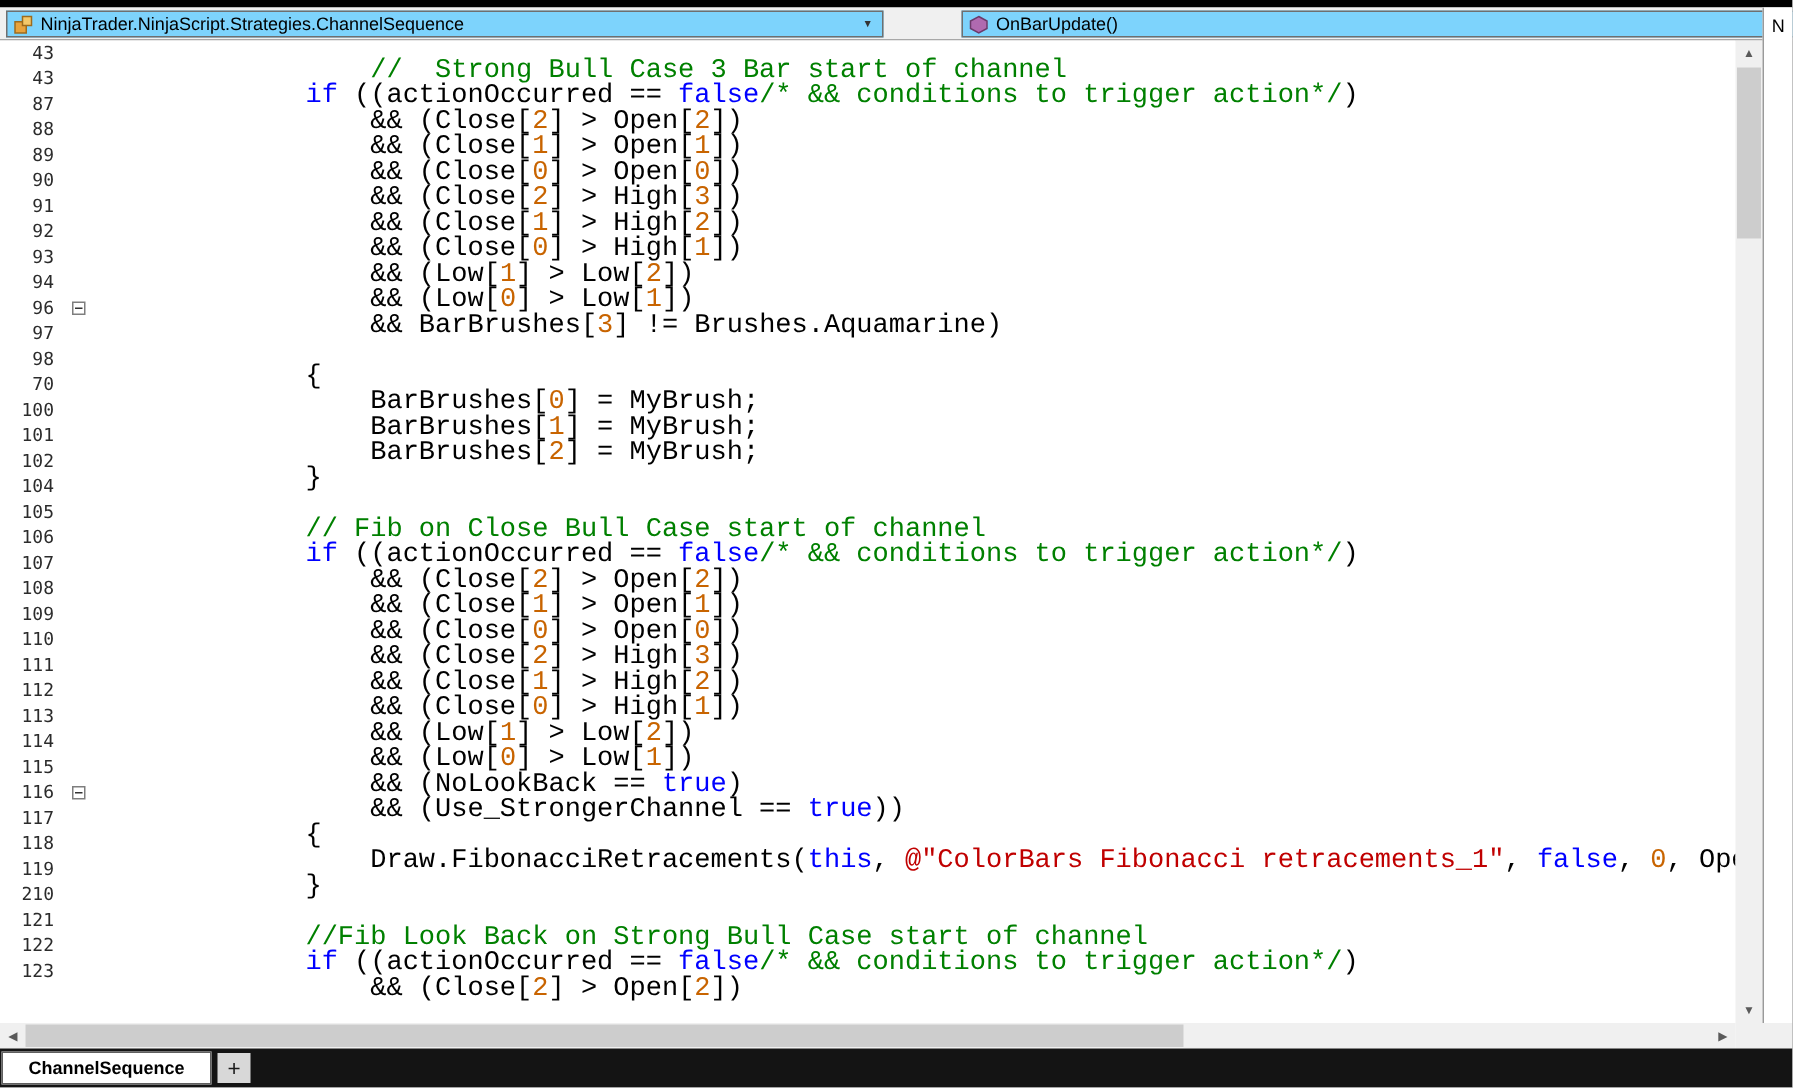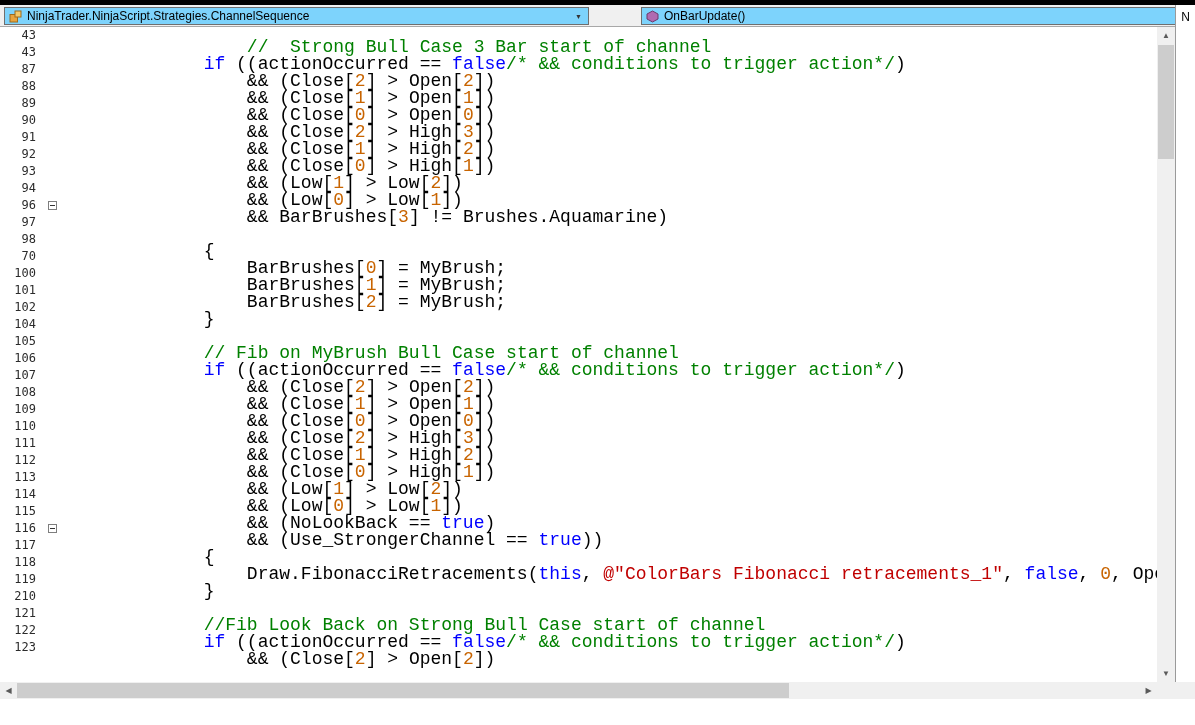--- a/index.html
+++ b/index.html
@@ -183,21 +183,21 @@
           <pre class="code">            <span class="t-d">}</span></pre>
         </div>
         <div class="line">
           <div class="lnum">104</div>
           <div class="foldcol"></div>
           <pre class="code"></pre>
         </div>
         <div class="line">
           <div class="lnum">105</div>
           <div class="foldcol"></div>
-          <pre class="code">            <span class="t-c">// Fib on MyBrush Bull Case start of channel</span></pre>
+          <pre class="code">            <span class="t-c">// Fib on Close Bull Case start of channel</span></pre>
         </div>
         <div class="line">
           <div class="lnum">106</div>
           <div class="foldcol"></div>
           <pre class="code">            <span class="t-k">if</span><span class="t-d"> ((actionOccurred == </span><span class="t-k">false</span><span class="t-c">/* &amp;&amp; conditions to trigger action*/</span><span class="t-d">)</span></pre>
         </div>
         <div class="line">
           <div class="lnum">107</div>
           <div class="foldcol"></div>
           <pre class="code">                <span class="t-d">&amp;&amp; (Close[</span><span class="t-n">2</span><span class="t-d">] &gt; Open[</span><span class="t-n">2</span><span class="t-d">])</span></pre>
@@ -298,14 +298,22 @@
     <div class="hthumb"></div>
     <div class="sarrow rightA">▶</div>
   </div>
 
   <div class="corner"></div>
 
   <div class="rightstrip">
     <span>N</span>
   </div>
 
+  <div class="tabstrip">
+    <div class="tab active">
+      <span>ChannelSequence</span>
+    </div>
+    <div class="addtab">
+      <span>+</span>
+    </div>
+  </div>
 
 </div>
 
 </body></html>

